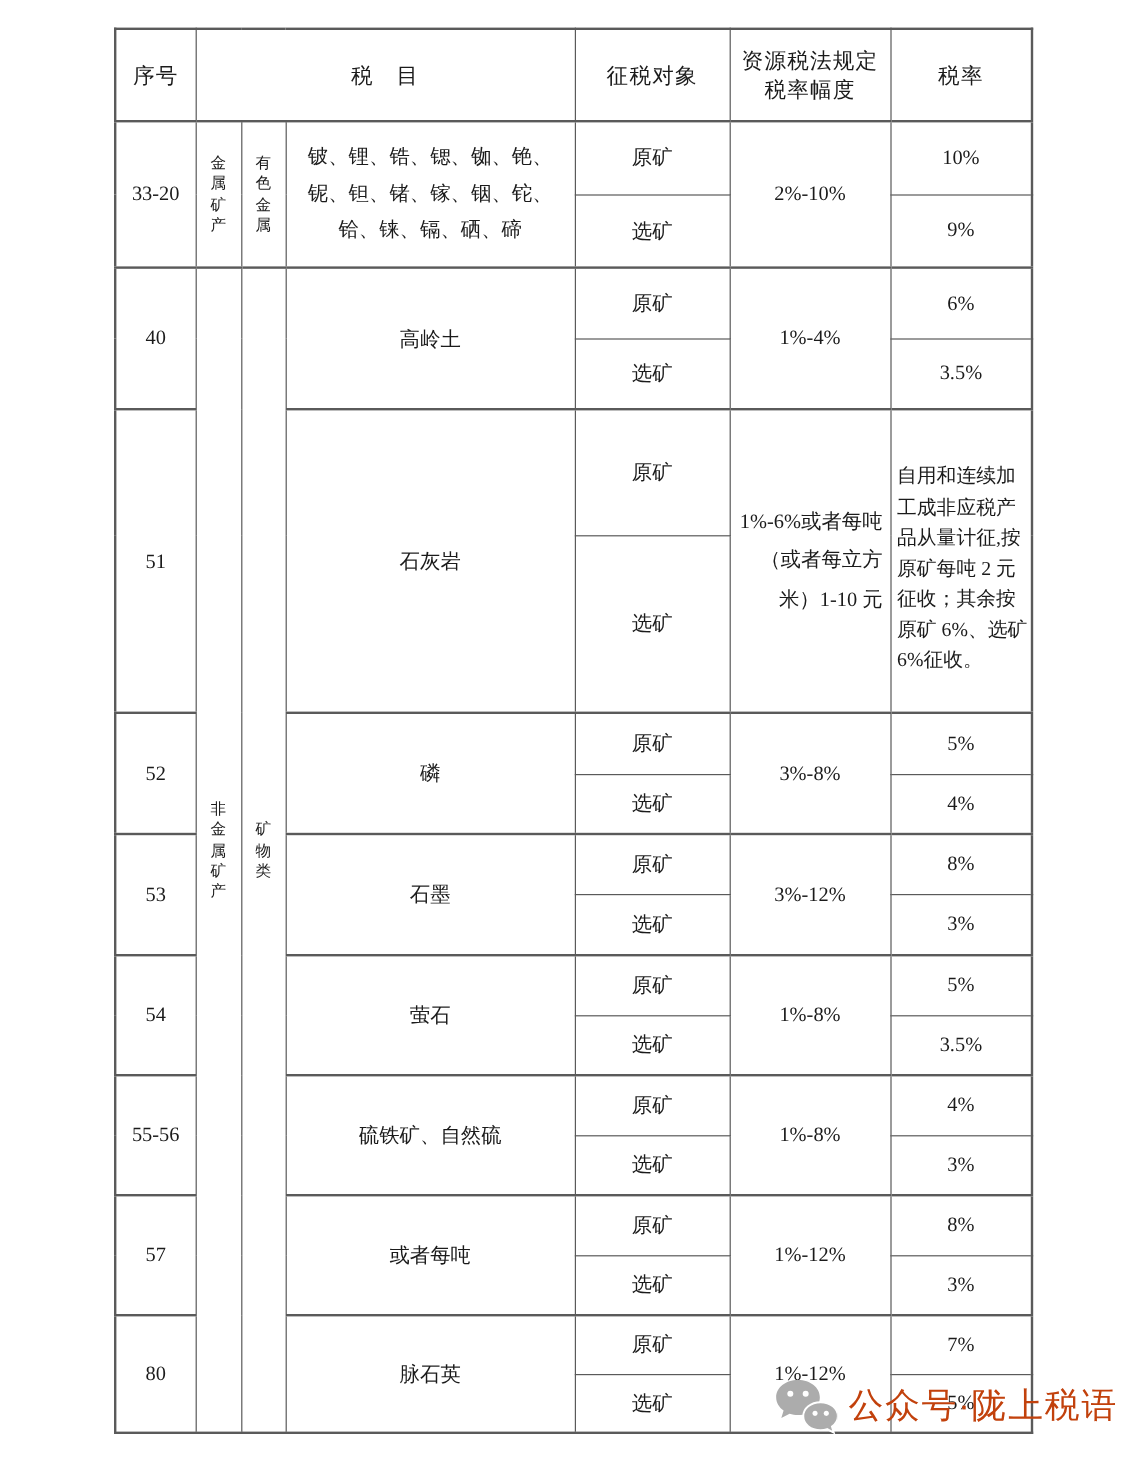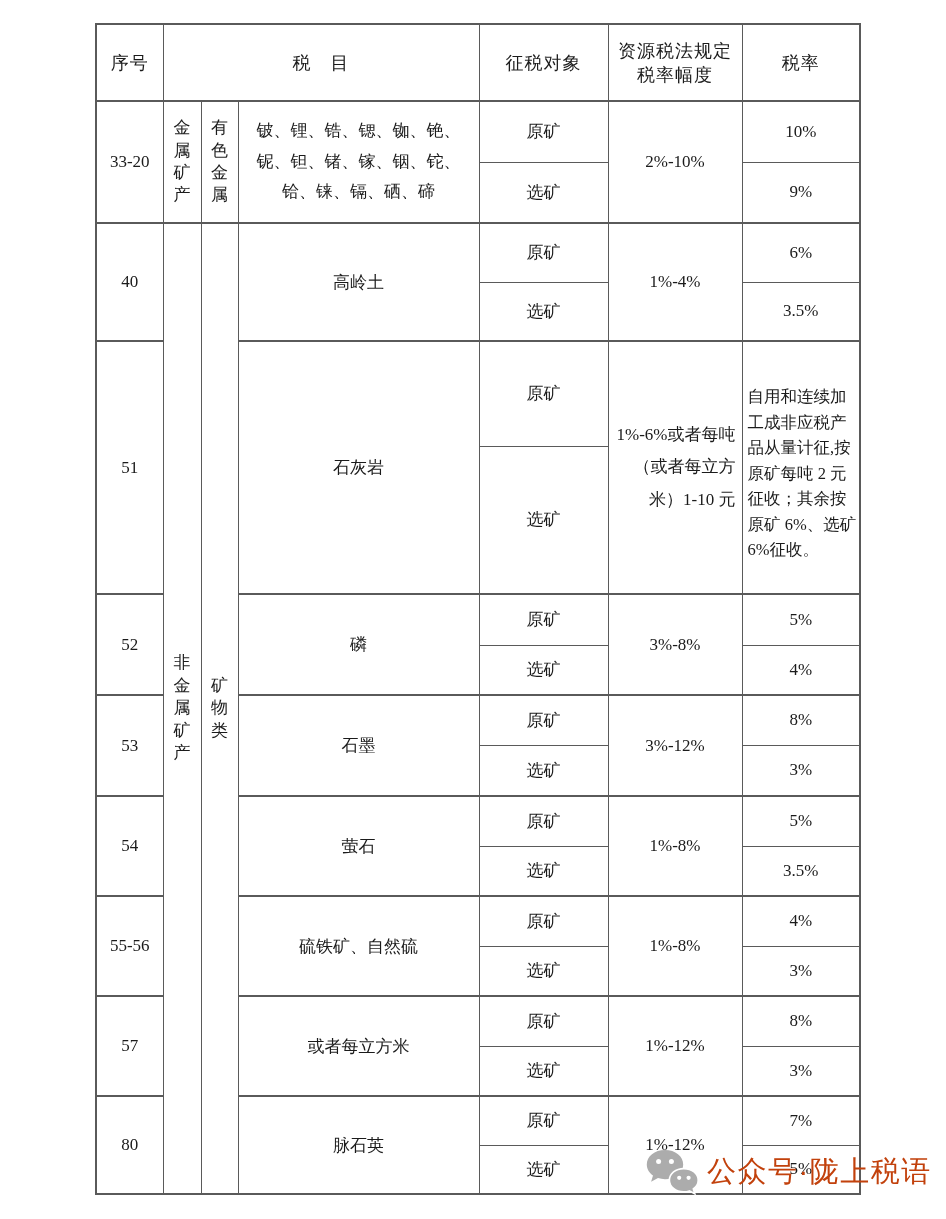--- a/index.html
+++ b/index.html
@@ -20,21 +20,21 @@
   tr.hdr > td { border-bottom-width:2px; font-size:18px; letter-spacing:1px; }
   tr.h77  { height:77px; }
   tr.h61  { height:61px; }
   tr.h59  { height:59px; }
   tr.h105 { height:105px; }
   tr.h148 { height:148px; }
   tr.h51  { height:51px; }
   tr.h50  { height:50px; }
   tr.h49  { height:49px; }
   .vstack { display:inline-block; width:1.08em; word-break:break-all;
-            line-height:1.32; letter-spacing:0; font-size:17px; }
+            line-height:1.32; letter-spacing:0; font-size:13px; }
   .minerals { line-height:1.8; padding:4px 5px; }
   .range2 { line-height:1.9; padding:2px 6px;text-align:right; }
   .note {
     text-align:left; line-height:1.55; font-size:16.5px;
     padding:16px 2px 4px 5px;
   }
   .hline { display:block; }
   .watermark {
     position:absolute; left:646px; top:1148px; z-index:5;
     display:flex; align-items:center; gap:9px;
@@ -154,21 +154,21 @@
       <td rowspan="2">1%-8%</td>
       <td>4%</td>
     </tr>
     <tr class="h50">
       <td>选矿</td>
       <td>3%</td>
     </tr>
 
     <tr class="major h50">
       <td rowspan="2">57</td>
-      <td rowspan="2">或者每立方米</td>
+      <td rowspan="2">或者每吨</td>
       <td>原矿</td>
       <td rowspan="2">1%-12%</td>
       <td>8%</td>
     </tr>
     <tr class="h50">
       <td>选矿</td>
       <td>3%</td>
     </tr>
 
     <tr class="major h49">

